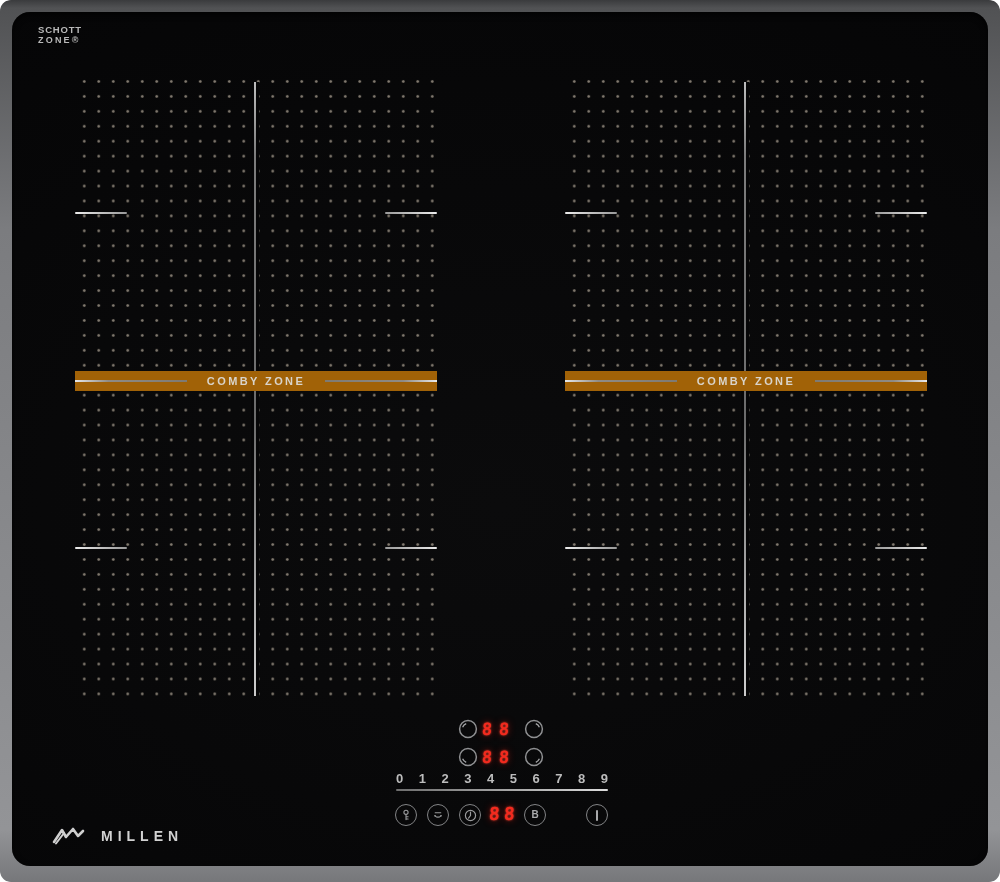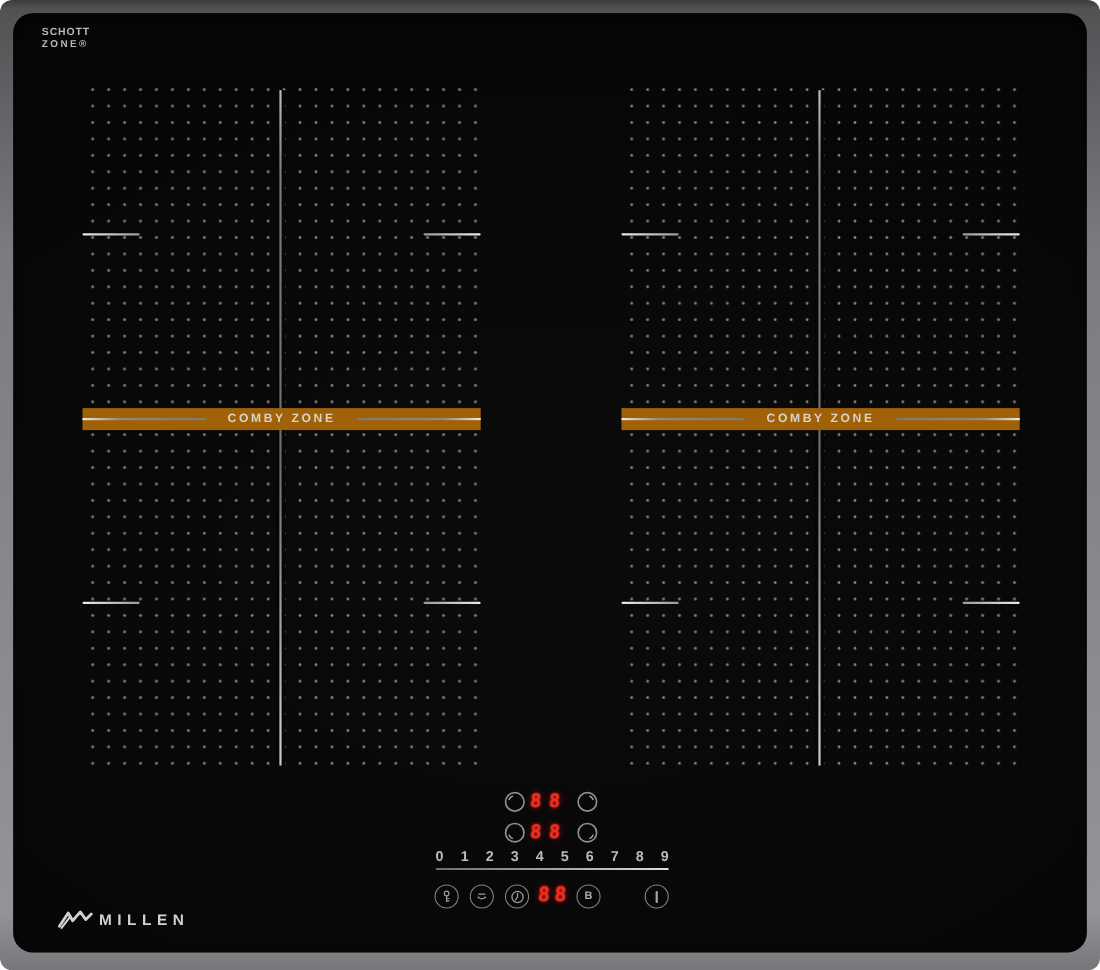--- a/index.html
+++ b/index.html
@@ -45,21 +45,21 @@
   .scale{position:absolute;left:396px;top:771px;width:212px;display:flex;justify-content:space-between;
          font-size:13px;font-weight:bold;color:#bcbcbc;}
   .scale span{cursor:default;}
   .slider-line{position:absolute;left:396px;top:789px;width:212px;height:2px;border-radius:1px;
          background:linear-gradient(90deg,#6e6e6e,#a8a8a8 55%,#dddddd);}
   .btn{width:22px;height:22px;}
   .b-letter{font-size:10px;font-weight:bold;color:#aaabad;line-height:1;}
   .pw-bar{width:2px;height:11px;background:#a8a9ab;border-radius:1px;}
   svg{display:block;}
   
-  .millen{position:absolute;left:52px;top:827px;display:flex;align-items:center;}
+  .millen{position:absolute;left:52px;top:827px;display:flex;align-items:center;gap:11px;}
   .millen .txt{font-size:14px;font-weight:bold;letter-spacing:5px;color:#d2d2d2;}
 </style>
 </head>
 <body>
 
 <div class="hob">
   <div class="frame"></div>
   <div class="glass"></div>
 
   <div class="schott">

